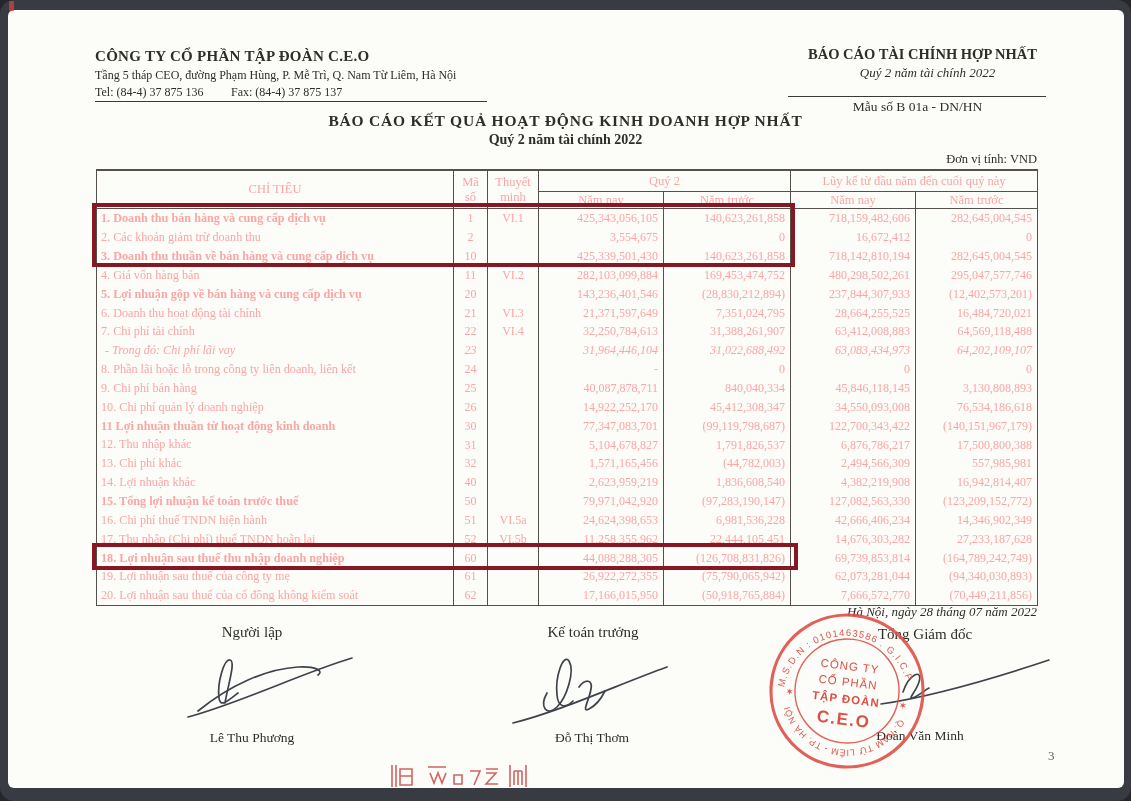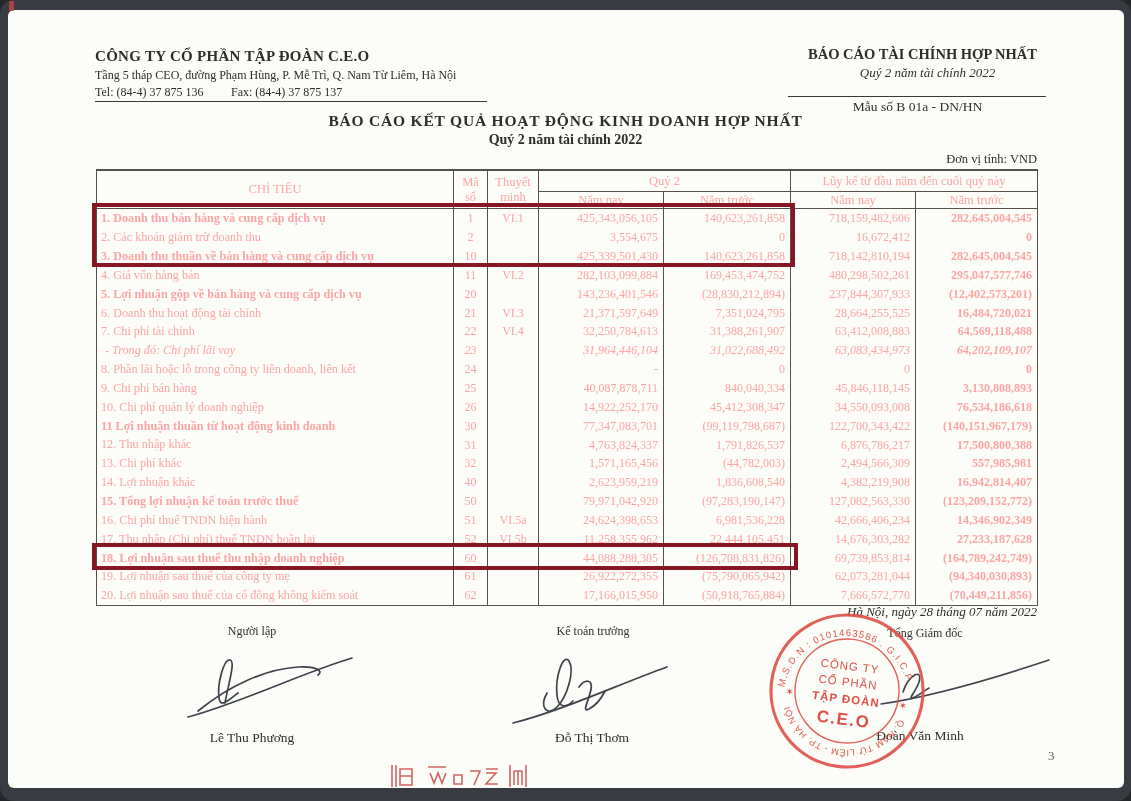--- a/index.html
+++ b/index.html
@@ -28,31 +28,31 @@
   th,td{padding:0 4px;overflow:hidden;white-space:nowrap;}
   th{font-weight:normal;font-size:12.5px;text-align:center;line-height:1.15;}
   .hb{border:1px solid #55514a;}
   thead tr.h1 th{height:20px;}
   thead tr.h2 th{height:16px;}
   tbody td{height:18.85px;line-height:1;}
   td.c-label{text-align:left;border-right:1px solid #55514a;font-size:12.2px;padding-left:4px;}
   td.c-code{text-align:center;border-right:1px solid #55514a;}
   td.c-note{text-align:center;border-right:1px solid #55514a;}
   td.c-num{text-align:right;border-right:1px solid #55514a;padding-right:5px;}
-  td.c-num:last-child{border-right:none;font-weight:bold;}
+  td.c-num:last-child{border-right:none;}
   tr.bold td.c-label{font-weight:bold;}
   tr.italic td{font-style:italic;}
   tr.italic td.c-label{padding-left:8px;}
   
   .hl-box{border:4px solid #871722;background:transparent;z-index:6;box-sizing:border-box;}
   .hl-box1{left:92px;top:203px;width:703px;height:64px;}
   .hl-box2{left:92px;top:543px;width:706px;height:27px;}
   
   .date-line{right:94px;top:604px;font-size:13px;font-style:italic;z-index:2;}
-  .role{font-size:12px;text-align:center;z-index:2;}
+  .role{font-size:15px;text-align:center;z-index:2;}
   .role-1{left:192px;top:624px;width:120px;}
   .role-2{left:513px;top:624px;width:160px;}
   .role-3{left:845px;top:626px;width:160px;}
   .signer-name{font-size:13.5px;text-align:center;z-index:2;}
   .name-1{left:182px;top:730px;width:140px;}
   .name-2{left:522px;top:730px;width:140px;}
   .name-3{left:850px;top:728px;width:140px;}
   .sig{z-index:4;}
   .sig1{left:170px;top:645px;}
   .sig2{left:495px;top:643px;}
@@ -216,21 +216,21 @@
             <td class="c-note"></td>
             <td class="c-num">77,347,083,701</td>
             <td class="c-num">(99,119,798,687)</td>
             <td class="c-num">122,700,343,422</td>
             <td class="c-num">(140,151,967,179)</td>
           </tr>
           <tr>
             <td class="c-label">12. Thu nhập khác</td>
             <td class="c-code">31</td>
             <td class="c-note"></td>
-            <td class="c-num">4,763,824,337</td>
+            <td class="c-num">5,104,678,827</td>
             <td class="c-num">1,791,826,537</td>
             <td class="c-num">6,876,786,217</td>
             <td class="c-num">17,500,800,388</td>
           </tr>
           <tr>
             <td class="c-label">13. Chi phí khác</td>
             <td class="c-code">32</td>
             <td class="c-note"></td>
             <td class="c-num">1,571,165,456</td>
             <td class="c-num">(44,782,003)</td>

